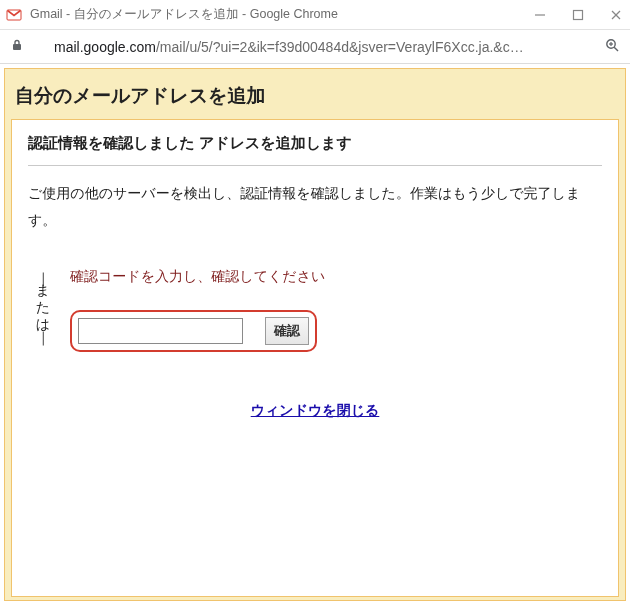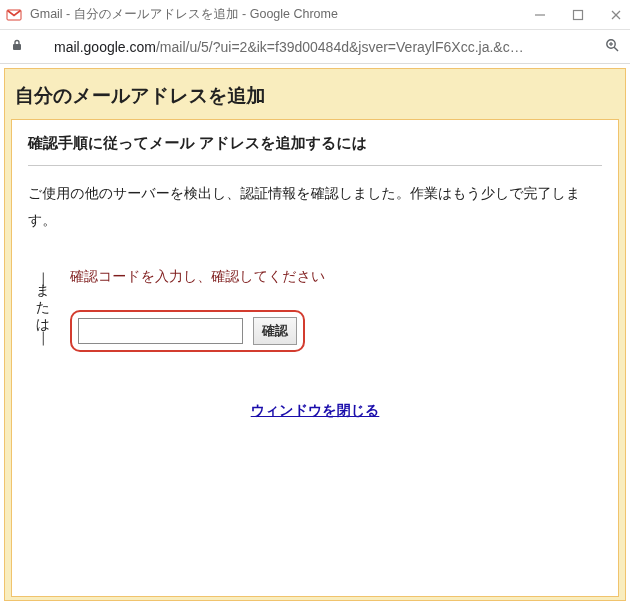--- a/index.html
+++ b/index.html
@@ -129,21 +129,21 @@
     color: #7f1d1d;
     line-height: 1.9;
     margin-bottom: 20px;
   }
   .verify-box {
     border: 2px solid #d33c2f;
     border-radius: 10px;
     padding: 5px 6px;
     display: inline-flex;
     align-items: center;
-    gap: 10px;
+    gap: 22px;
     background: #fff;
   }
   .code-input {
     width: 165px;
     height: 26px;
     border: 1px solid #8a8a8a;
     background: #fff;
     padding: 2px 4px;
     font-size: 13px;
   }
@@ -211,21 +211,21 @@
       <line x1="5" y1="7" x2="9" y2="7" stroke="#5f6368" stroke-width="1.2"></line>
       <line x1="7" y1="5" x2="7" y2="9" stroke="#5f6368" stroke-width="1.2"></line>
     </svg>
   </span>
 </div>
 
 <div class="page-wrap">
   <div class="outer-card">
     <div class="page-title">自分のメールアドレスを追加</div>
     <div class="inner-card">
-      <div class="section-heading">確認手順に従ってメール アドレスを追加するには</div>
+      <div class="section-heading">認証情報を確認しました アドレスを追加します</div>
       <hr class="rule">
       <div class="body-text">
         <p>ご使用の他のサーバーを検出し、認証情報を確認しました。作業はもう少しで完了します。</p>
       </div>
 
       <div class="choice-row">
         <div class="or-col">
           <div class="bar">｜</div>
           <div>ま</div>
           <div>た</div>

